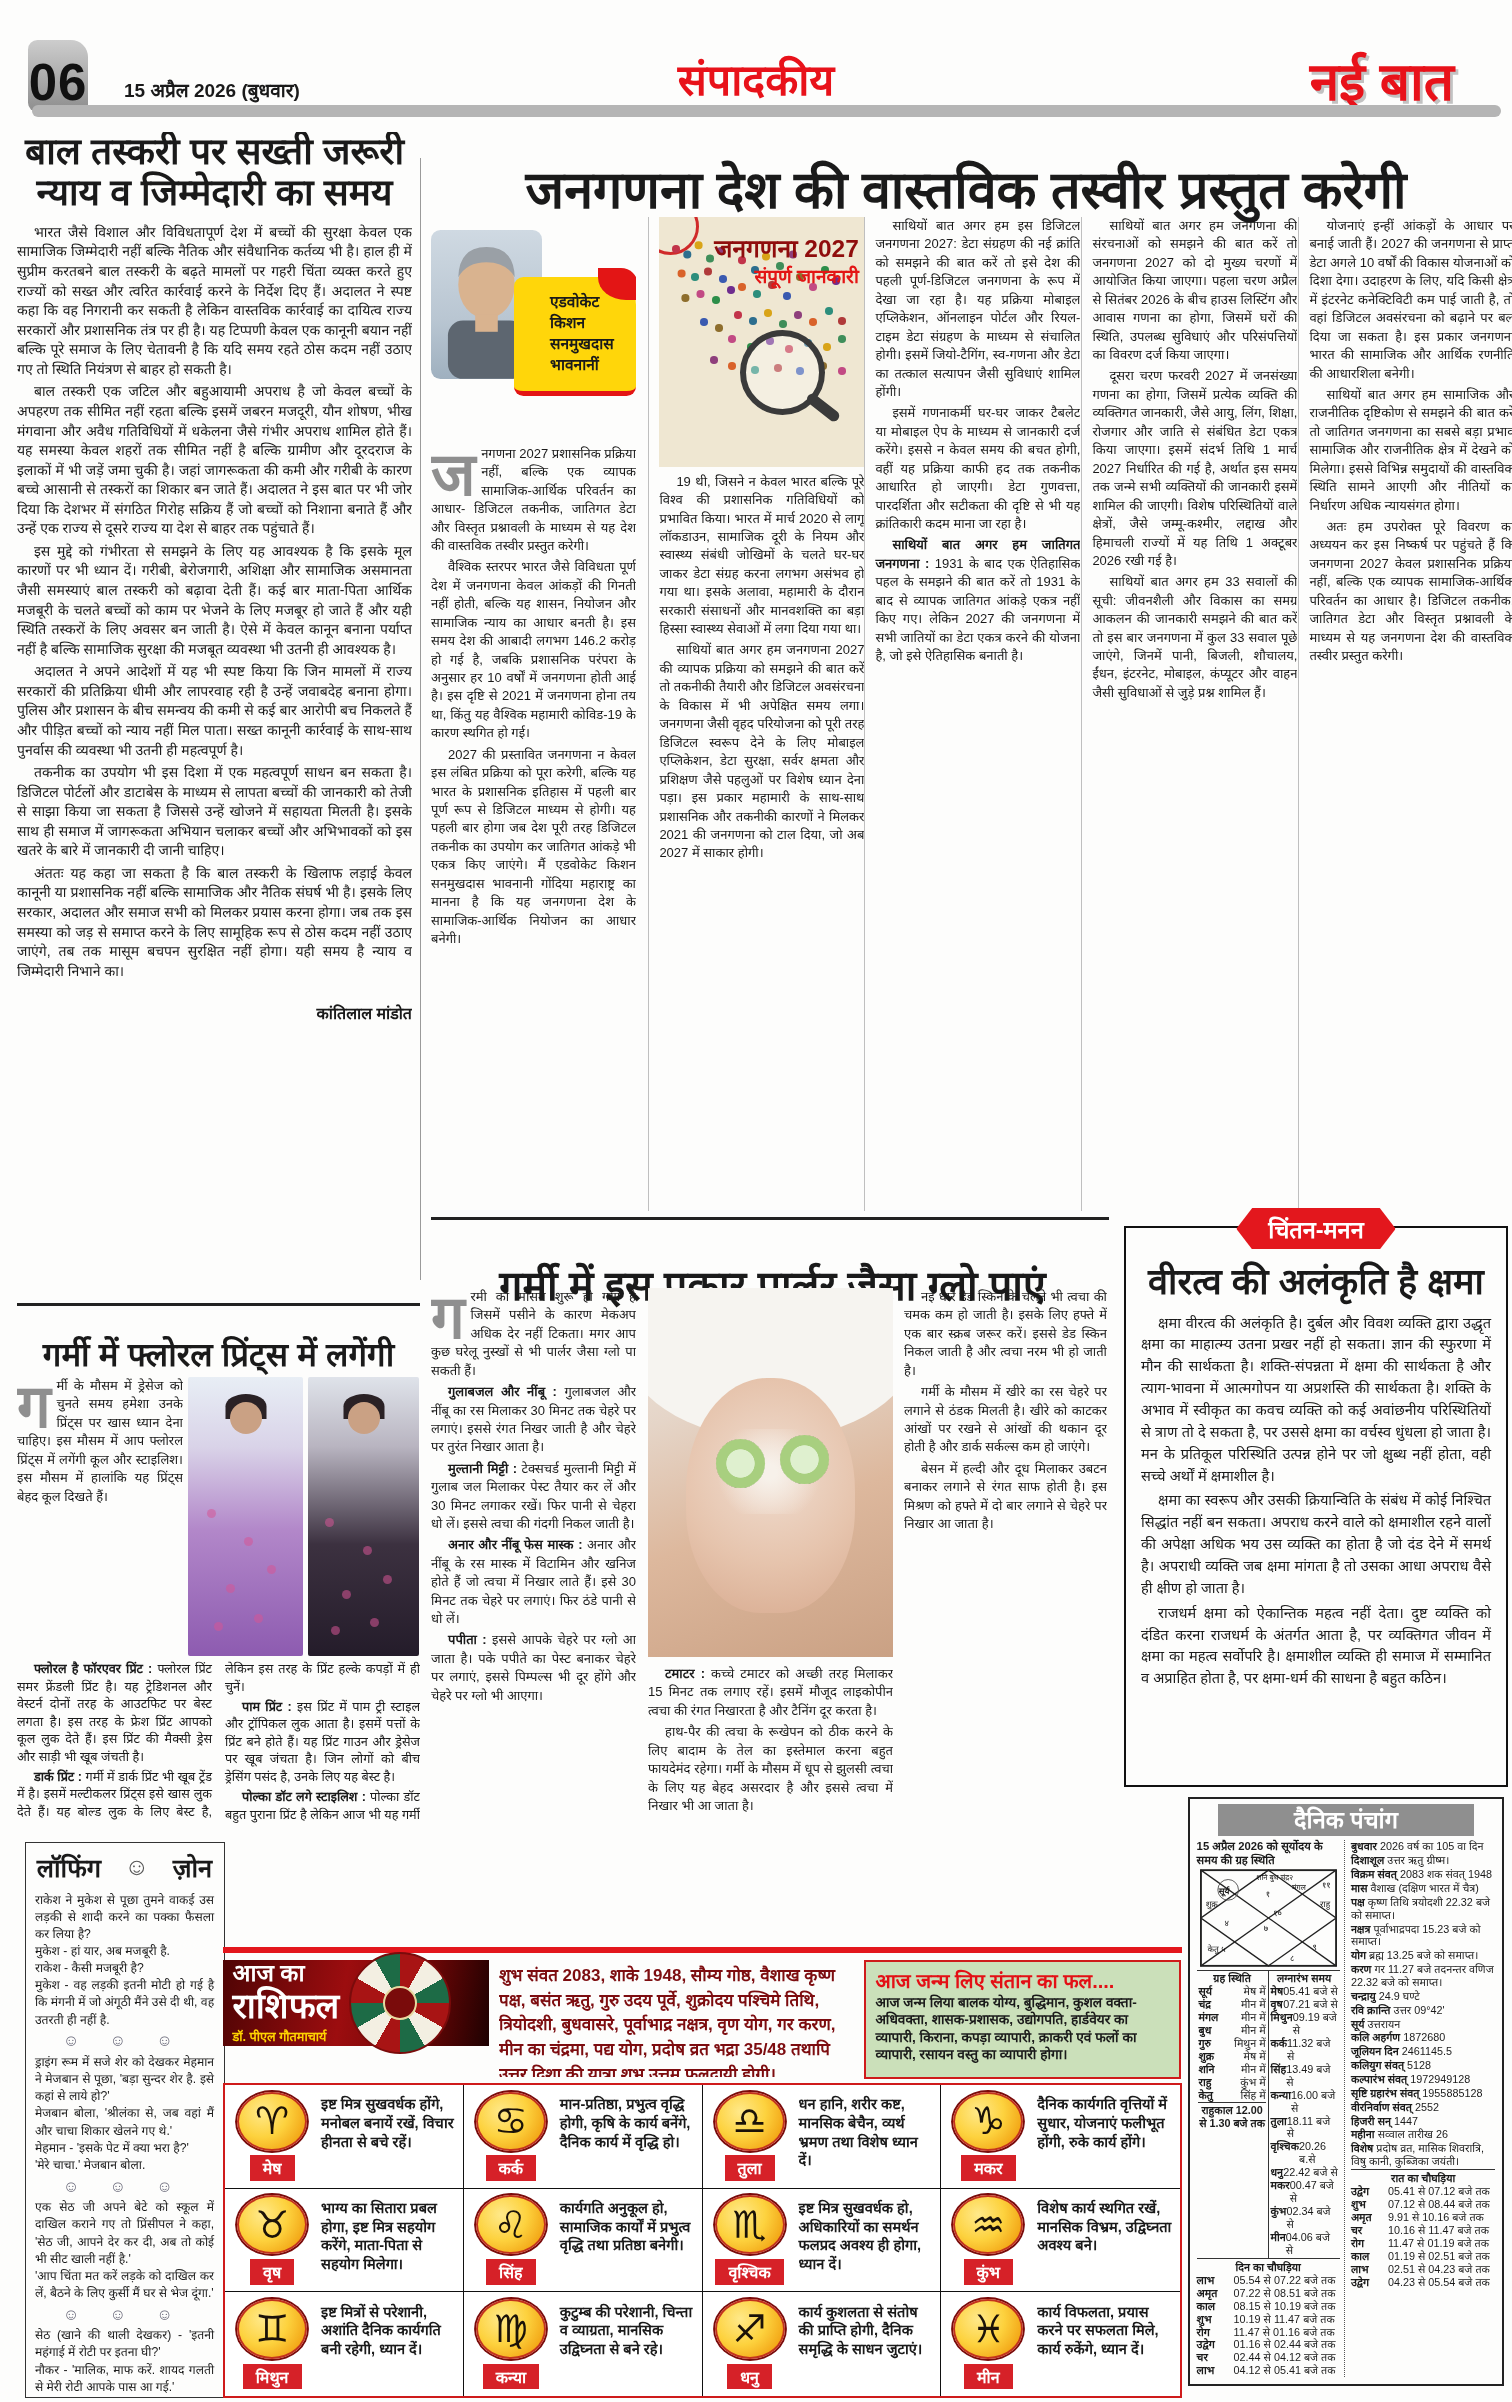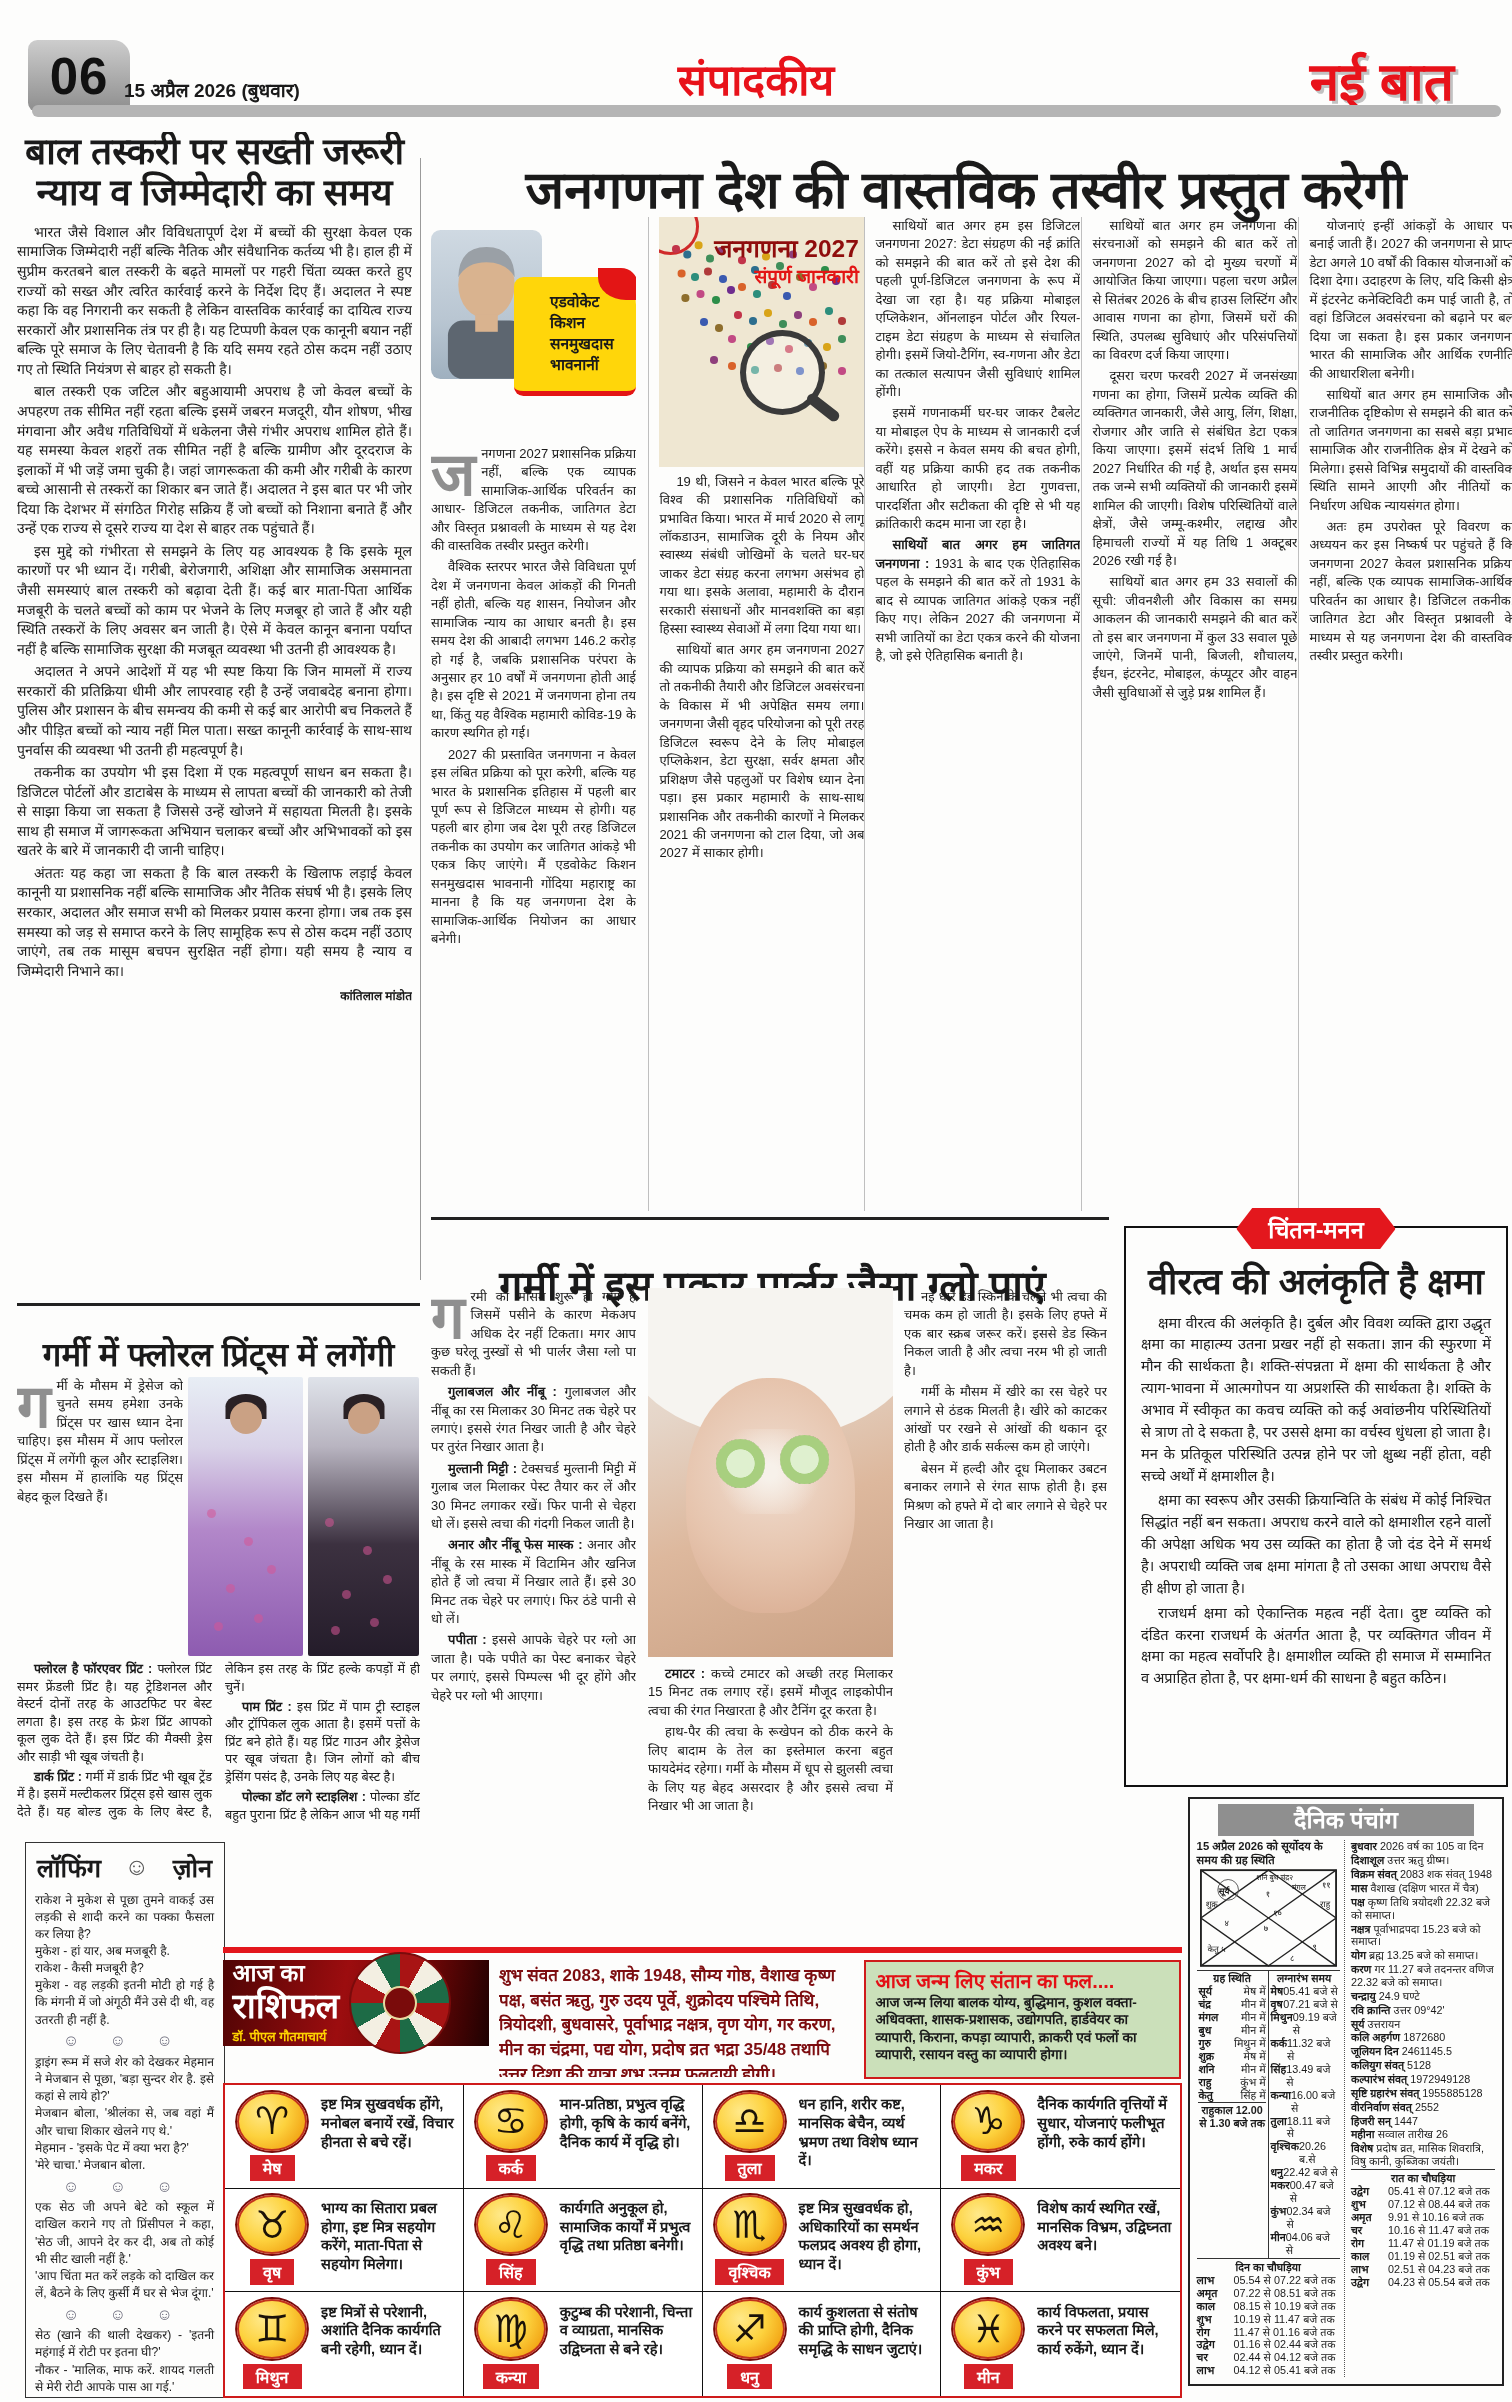--- a/index.html
+++ b/index.html
@@ -1,34 +1,34 @@
 <!DOCTYPE html>
 <html style="font-size:15px"><head>
 <meta charset="utf-8">
 <style>
   html,body{margin:0;padding:0;background:#e9e9e9;}
   .page{position:relative;width:1512px;height:2402px;background:#fdfdfc;margin:0 auto;overflow:hidden;
         font-family:"Liberation Sans","DejaVu Sans",sans-serif;color:#1a1a1a;}
   .abs{position:absolute;}
   
-  .hdr-tab{left:28px;top:40px;width:102px;height:72px;background:linear-gradient(180deg,#cdcdcd,#8d8d8d);
-           border-radius:9.4px 17px 1.9px 9.4px;display:flex;align-items:center;justify-content:center;}
+  .hdr-tab{left:28px;top:40px;width:60px;height:72px;background:linear-gradient(180deg,#cdcdcd,#8d8d8d);
+           border-radius:9.4px 17px 1.9px 9.4px;display:flex;align-items:flex-end;justify-content:center;}
   .hdr-tab span{font-size:51px;font-weight:900;color:#111;letter-spacing:0.9px;}
   .hdr-date{left:124px;top:77px;font-size:19px;font-weight:700;}
   .hdr-section{left:0;width:100%;top:49px;text-align:center;font-size:43px;font-weight:900;color:#e8121a;}
   .hdr-mast{right:58px;top:43px;font-size:53px;font-weight:900;color:#e8121a;text-shadow:2.8px 2.8px 0 #c2c2c2;}
   .hdr-bar{left:32px;top:105px;width:1469px;height:12.2px;background:#b5b5b5;border-radius:6.6px;}
   
   .para{text-align:justify;text-indent:17px;margin:0 0 2.8px 0;}
   .vr{border-left:1.9px solid #9a9a9a;}
   
   .lead{left:17px;top:132px;width:395px;height:1168px;overflow:hidden;}
   .lead h2{margin:0 0 9.4px 0;text-align:center;font-size:37px;line-height:1.1;font-weight:900;}
   .lead .body{font-size:14px;line-height:1.4;}
-  .lead-byline{text-align:right;font-weight:800;font-size:12px;margin-top:6px;}
+  .lead-byline{text-align:right;font-weight:800;font-size:16px;margin-top:21px;}
   
   .main-headline{left:435px;top:128px;width:1062px;text-align:center;font-size:52px;font-weight:900;line-height:1.05;}
   .ccol{position:absolute;top:217px;height:994px;width:205px;overflow:hidden;font-size:13px;line-height:1.42;}
   .ccol.sep{border-left:0.9px solid #bfbfbf;padding-left:10.4px;}
   .dcap{float:left;font-size:60px;line-height:0.85;font-weight:900;color:#8f8f8f;padding:3.8px 5.6px 0 0;}
   .author-wrap{position:relative;height:224px;margin-bottom:3.8px;}
   .author-photo{position:absolute;left:0;top:13px;width:111px;height:149px;border-radius:9.4px;overflow:hidden;
                 background:linear-gradient(180deg,#cfd9e2 0%,#b9c6d2 60%,#9fb0bf 100%);}
   .author-box{position:absolute;left:83px;top:60px;right:0;background:#ffd60a;border-radius:9.4px 28px 9.4px 9.4px;
               border-bottom:5.6px solid #e31515;padding:15px 7.5px 15px 36px;font-weight:900;font-size:15.5px;line-height:1.35;}

